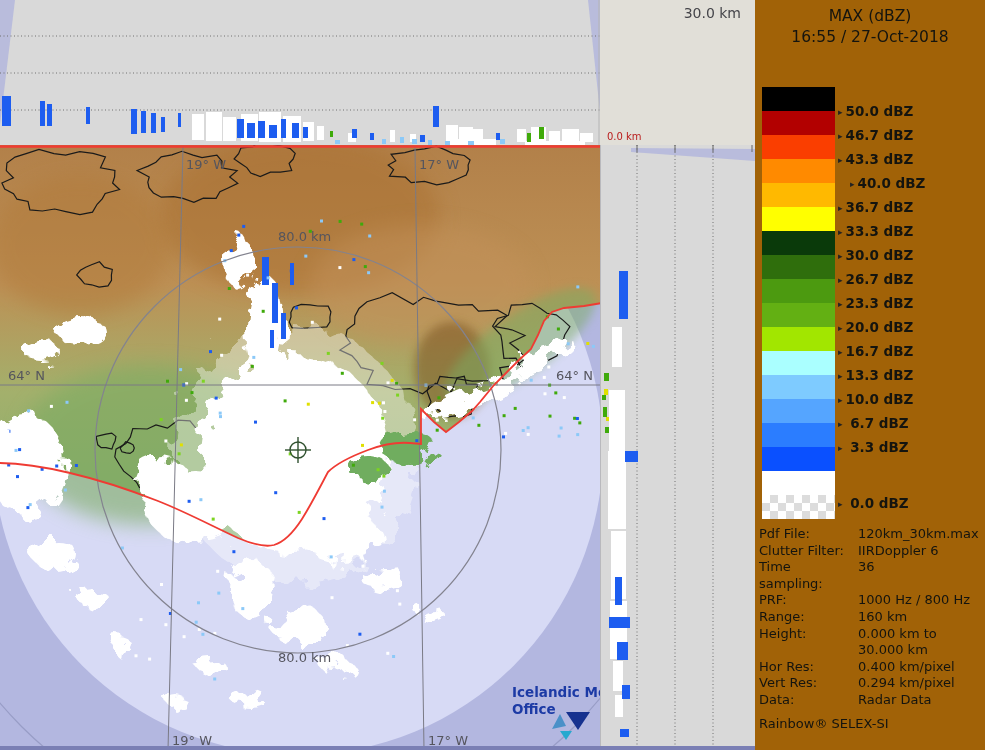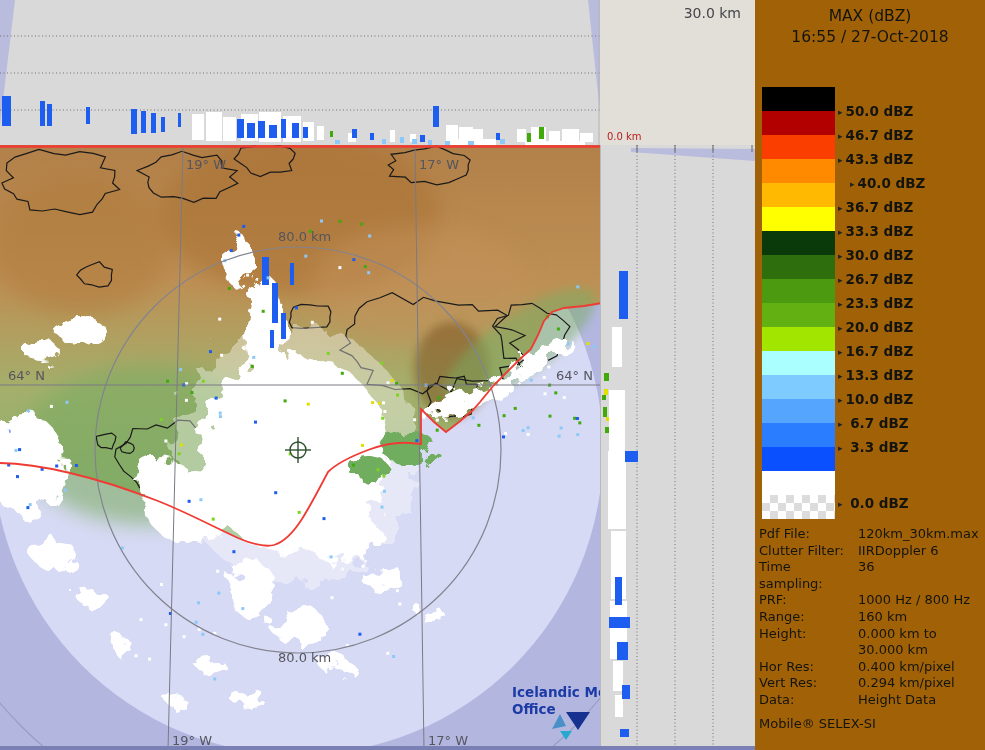--- a/index.html
+++ b/index.html
@@ -530,20 +530,20 @@
           <div class="mrow">
             <div class="mlabel">Hor Res:</div>
             <div class="mvalue">0.400 km/pixel</div>
           </div>
           <div class="mrow">
             <div class="mlabel">Vert Res:</div>
             <div class="mvalue">0.294 km/pixel</div>
           </div>
           <div class="mrow">
             <div class="mlabel">Data:</div>
-            <div class="mvalue">Height Data</div>
+            <div class="mvalue">Radar Data</div>
           </div>
         </div>
-      <div class="mfooter">Mobile® SELEX-SI</div>
+      <div class="mfooter">Rainbow® SELEX-SI</div>
     </div>
   </div>
 
 </div>
 
 </body></html>

